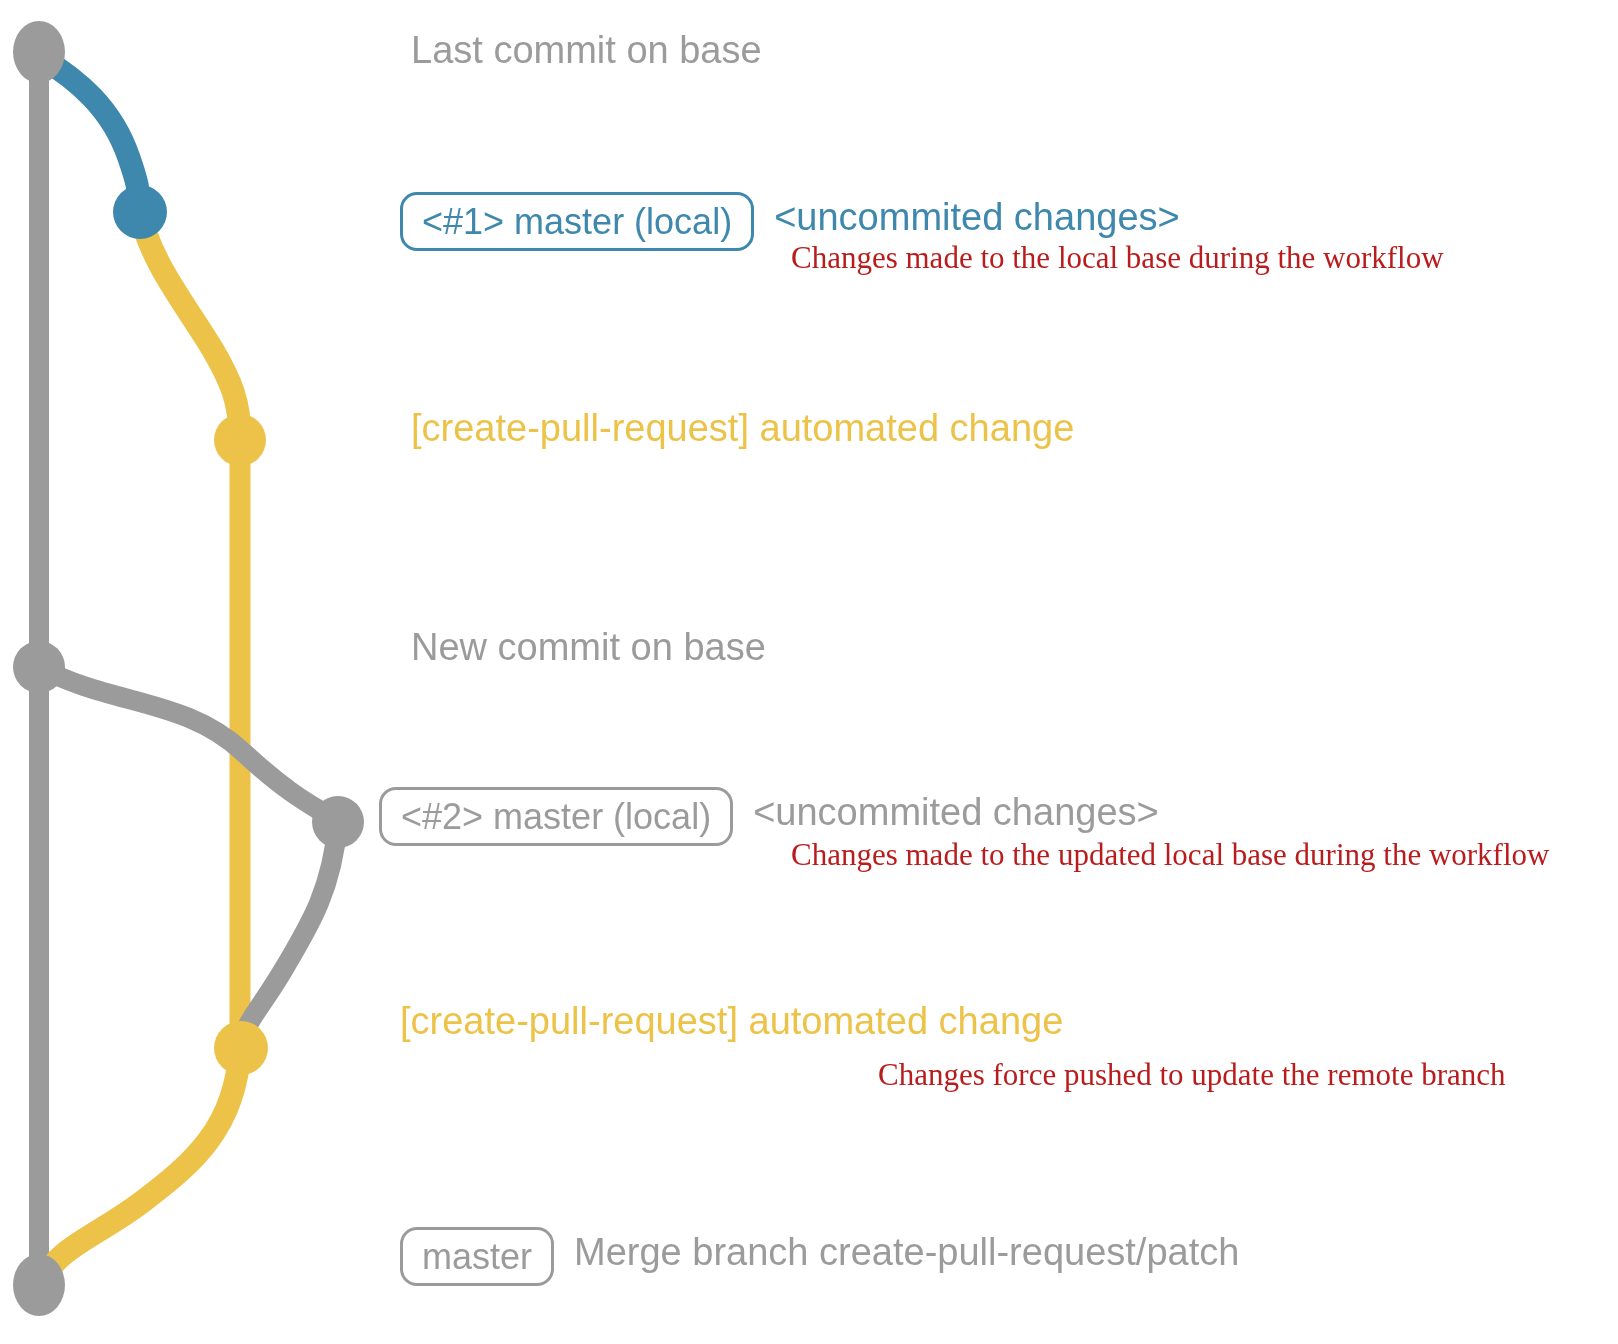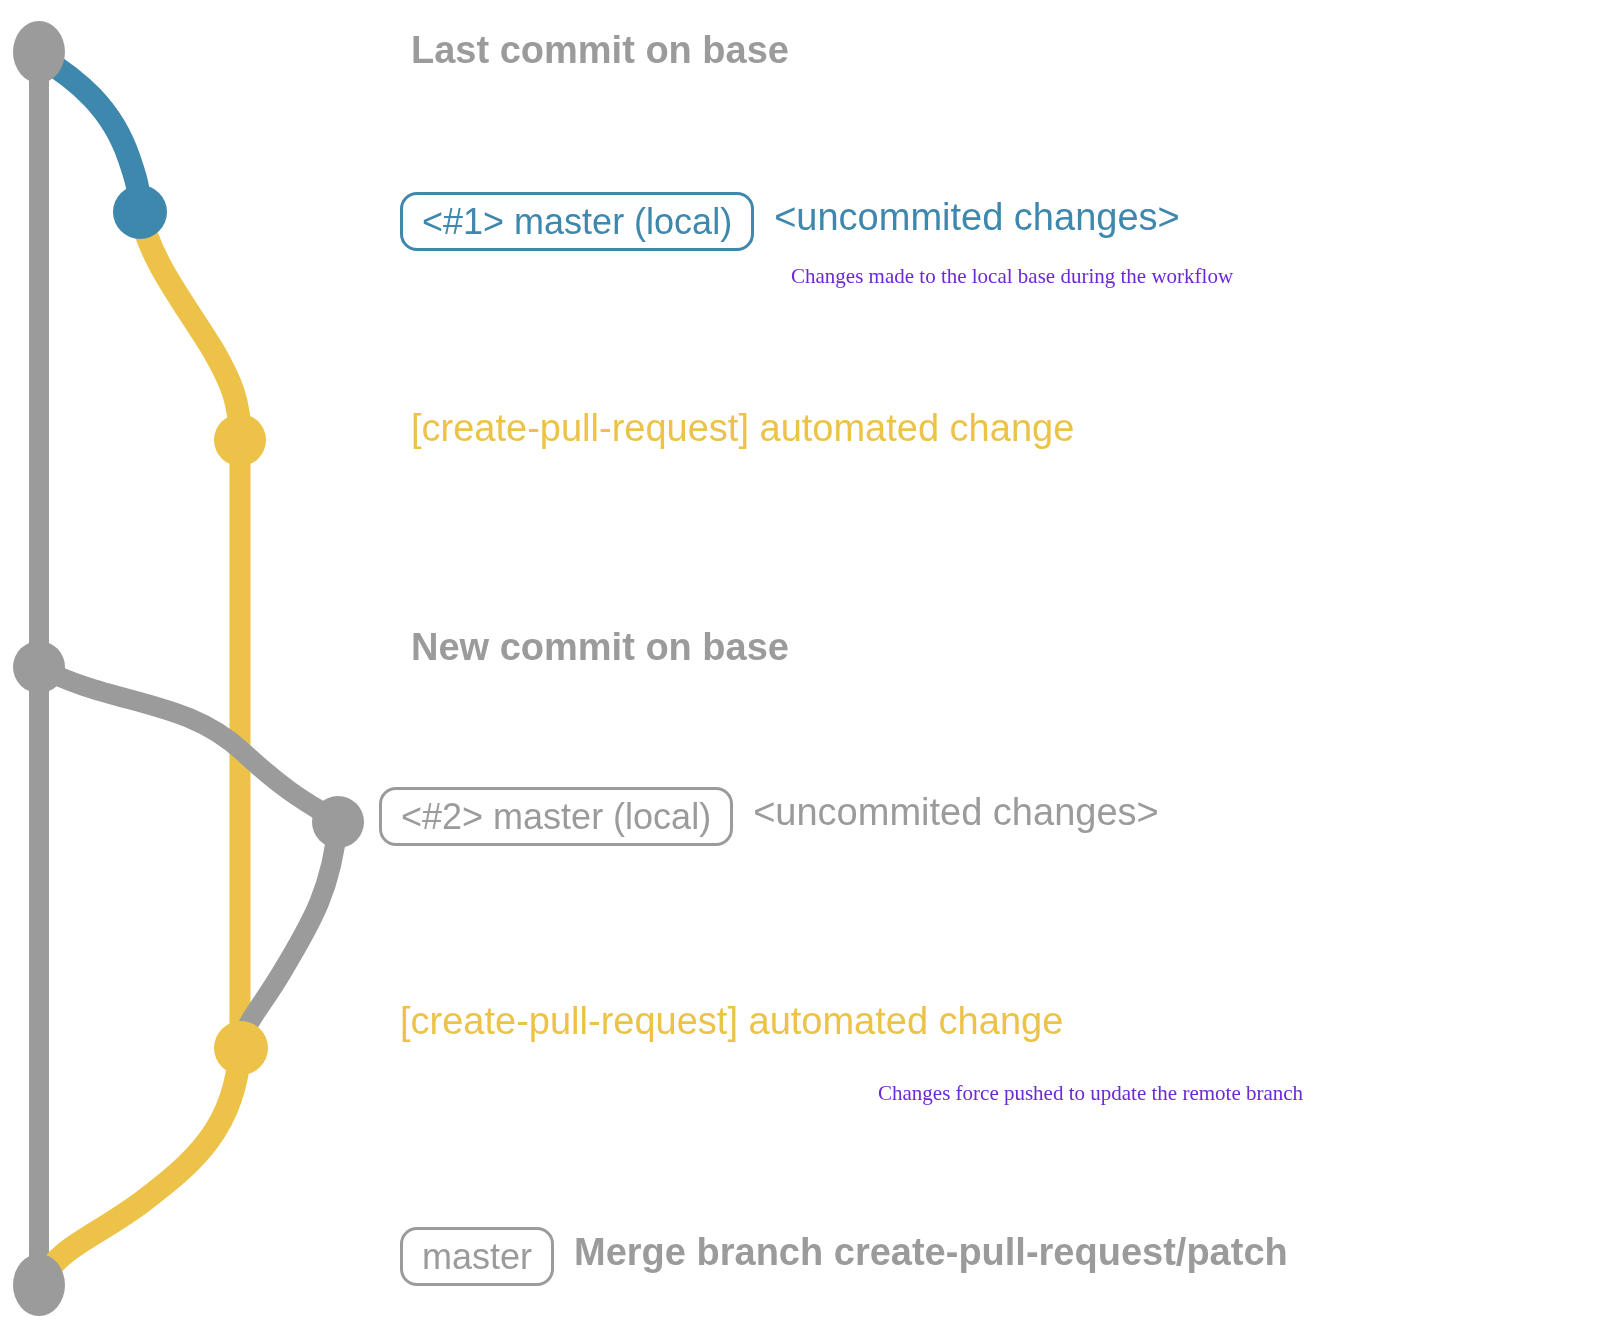--- a/index.html
+++ b/index.html
@@ -26,36 +26,34 @@
   .fill-gray     { fill: var(--base-gray, #9b9b9b); }
   .fill-blue     { fill: var(--branch-blue, #3e87ad); }
   .fill-yellow   { fill: var(--branch-yellow, #ecc348); }
 
   .abs { position: absolute; white-space: nowrap; }
 
   .msg {
     font-size: 38px;
     line-height: 1.15;
     color: var(--base-gray, #9b9b9b);
-    font-weight: bold;
   }
   .annot {
     font-size: 38px;
     line-height: 1.15;
   }
   .annot.blue   { color: var(--branch-blue, #3e87ad); }
   .annot.gray   { color: var(--base-gray, #9b9b9b); }
   .annot.yellow { color: var(--branch-yellow, #ecc348); }
 
   .caption {
     font-family: "Liberation Serif", serif;
-    font-size: 21px;
+    font-size: 31px;
     line-height: 1.2;
-    color: #6d28d9;
-    margin-top: 25px;
+    color: #b91c1c;
   }
 
   .badge-row {
     display: flex;
     align-items: center;
     gap: 20px;
   }
   .badge {
     display: inline-flex;
     align-items: center;
@@ -123,20 +121,21 @@
   <div class="abs caption pos-caption1">Changes made to the local base during the workflow</div>
 
   <div class="abs annot yellow pos-annot-y1">[create-pull-request] automated change</div>
 
   <div class="abs msg pos-msg2">New commit on base</div>
 
   <div class="abs badge-row pos-row2">
     <span class="badge gray">&lt;#2&gt; master (local)</span>
     <span class="annot gray">&lt;uncommited changes&gt;</span>
   </div>
+  <div class="abs caption pos-caption3">Changes made to the updated local base during the workflow</div>
 
   <div class="abs badge-row pos-row3">
     <span class="annot yellow">[create-pull-request] automated change</span>
   </div>
   <div class="abs badge-row pos-row4">
     <span class="badge gray">master</span>
     <span class="msg">Merge branch create-pull-request/patch</span>
   </div>
 
   <div class="abs caption pos-caption4">Changes force pushed to update the remote branch</div>

